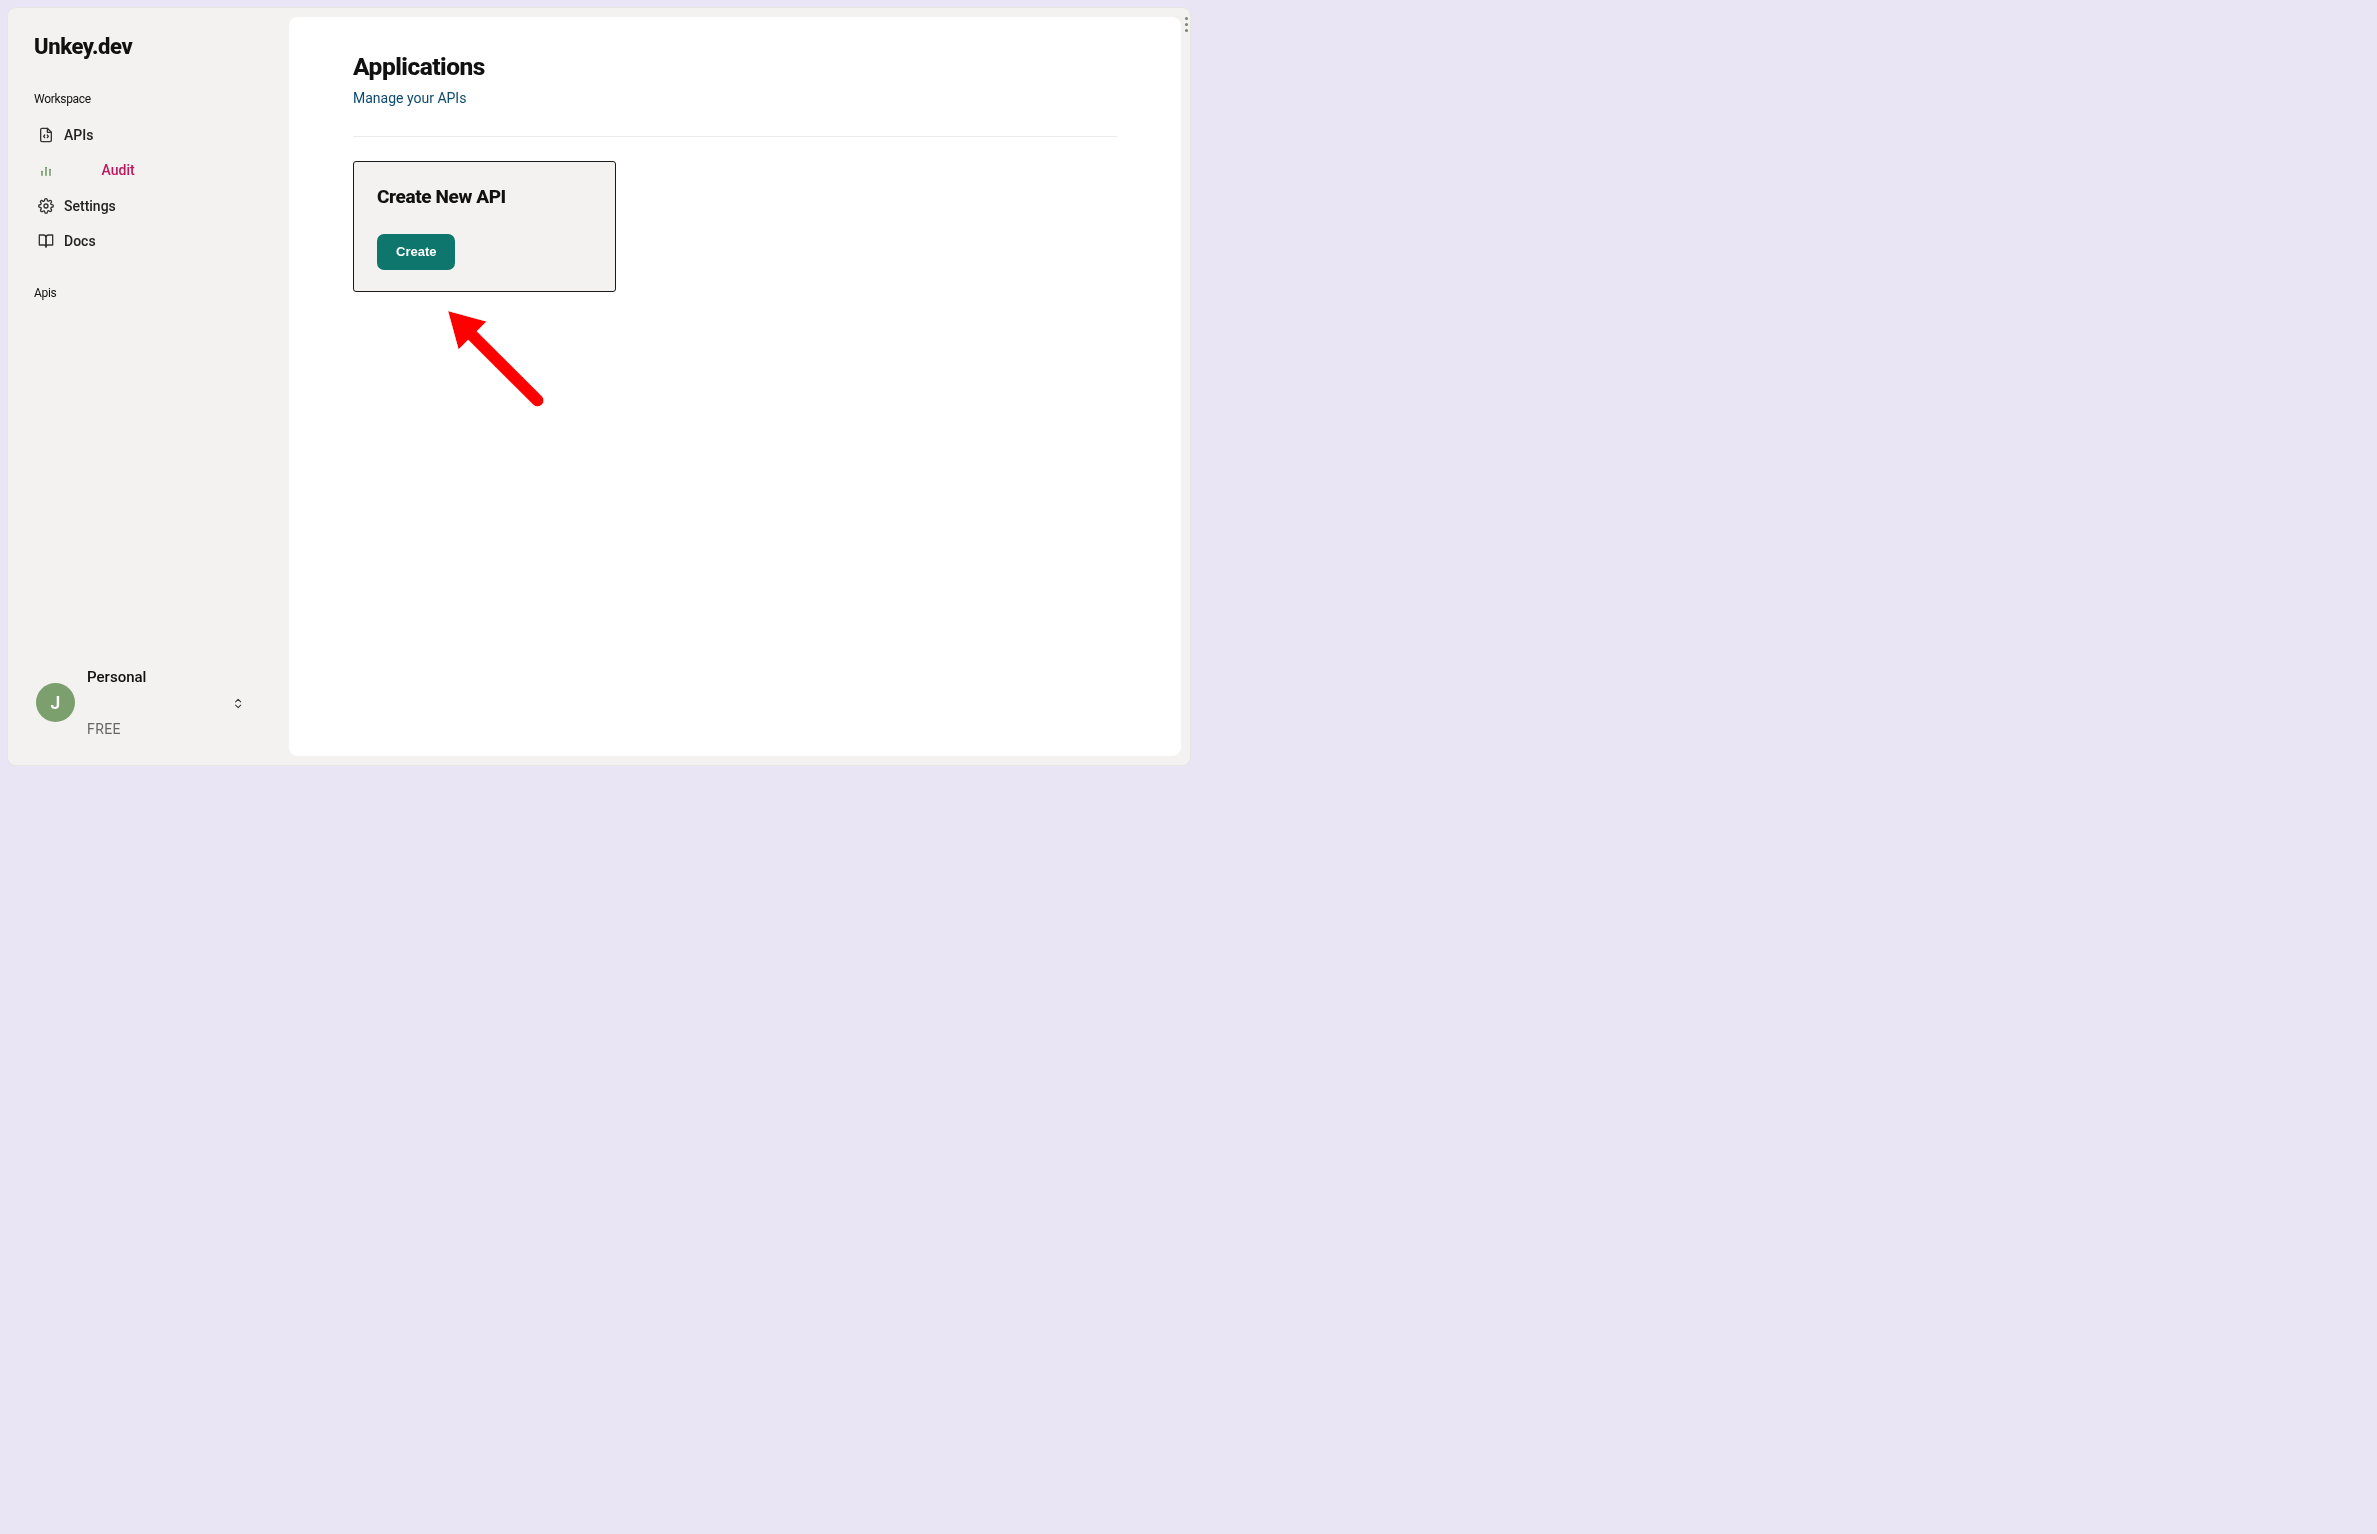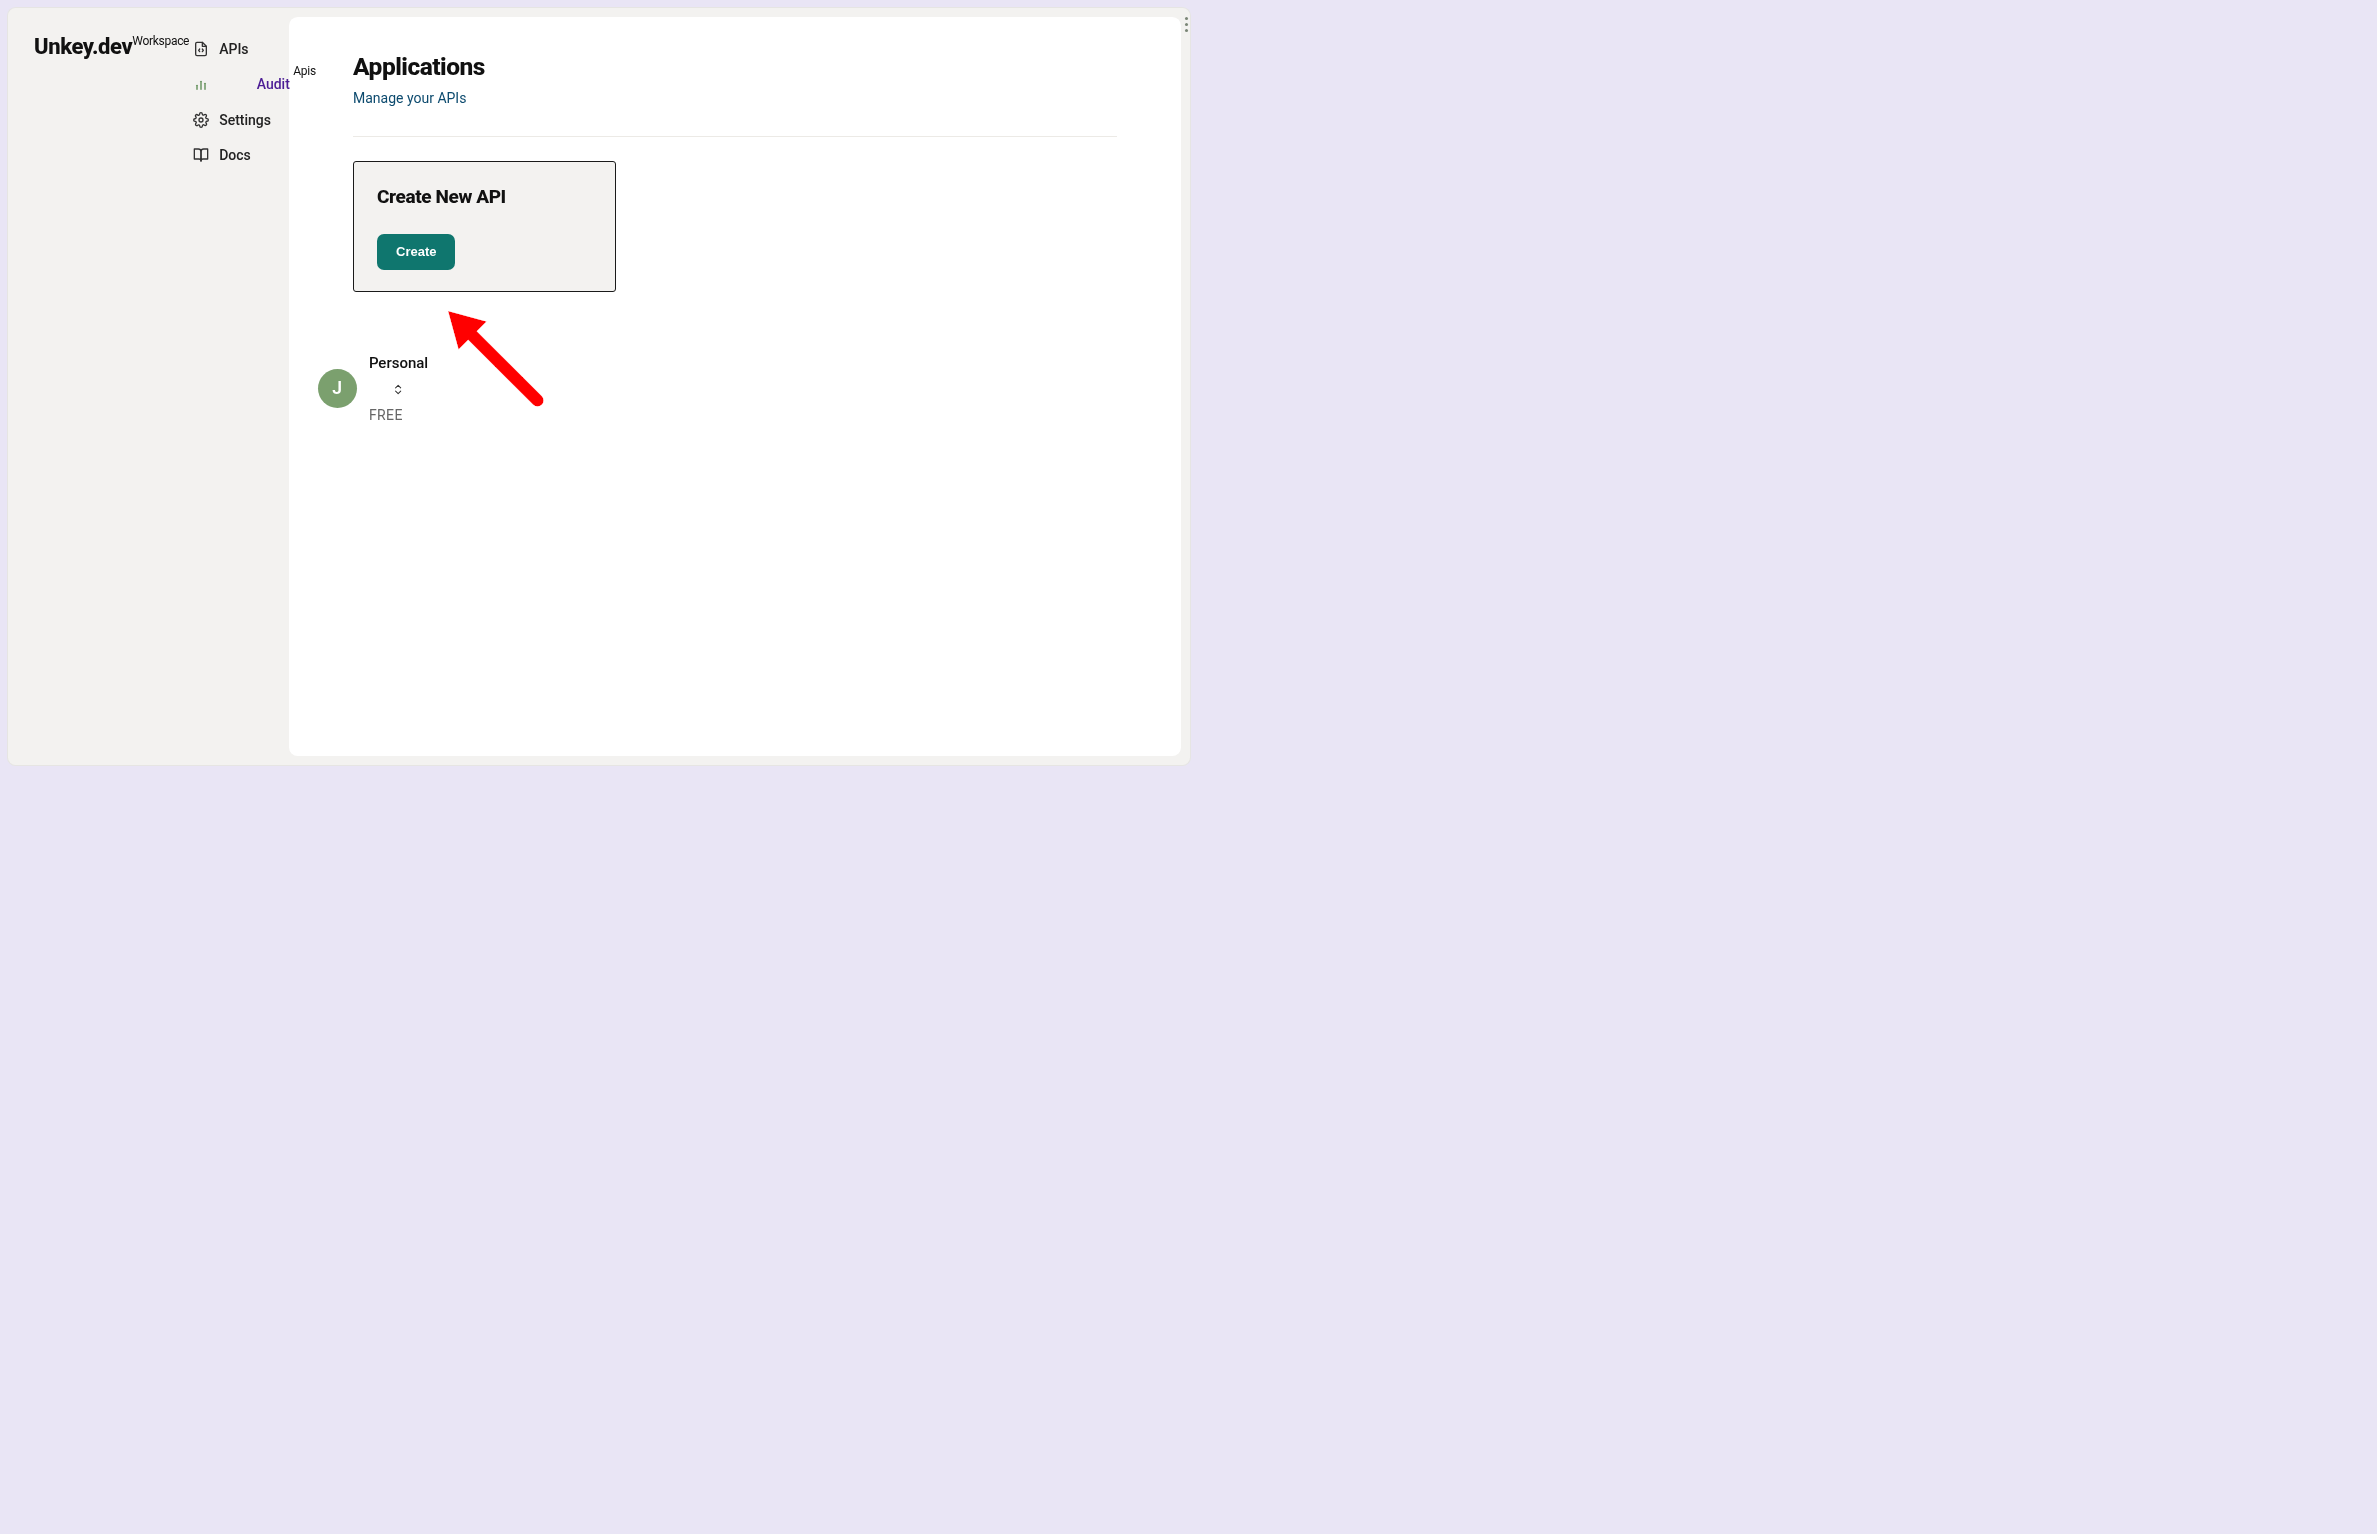--- a/index.html
+++ b/index.html
@@ -38,21 +38,21 @@
       width: 3.5px;
       height: 3.5px;
       background: #7a8576;
       border-radius: 50%;
       display:block;
     }
     .sidebar {
       width: 281px;
       padding: 26px 19px 17.5px 26px;
       display: flex;
-      flex-direction: row;
+      flex-direction: column;
       position: relative;
     }
     .brand {
       font-size: 22px;
       font-weight: 800;
       color: #111;
       letter-spacing: -0.4px;
       margin-bottom: 33px;
     }
     .section-title {
@@ -74,21 +74,21 @@
       display: flex;
       align-items: center;
       gap: 10.5px;
       padding: 7px 3.5px;
       font-size: 14px;
       color: #222;
       cursor: pointer;
       font-weight: 500;
     }
     .nav-item.active {
-      color: #4c1d95;
+      color: #be185d;
       gap: 48px;
     }
     .nav-item .icon {
       width: 16px;
       height: 16px;
       display:flex;align-items:center;justify-content:center;
       color: #333;
     }
     .nav-item.active .icon { color: #5a8a51; }
     .spacer { flex: 1; }

